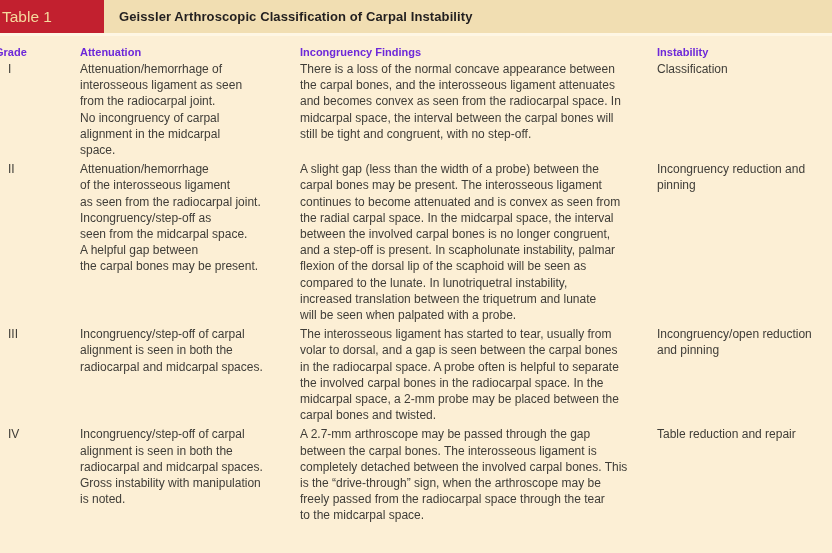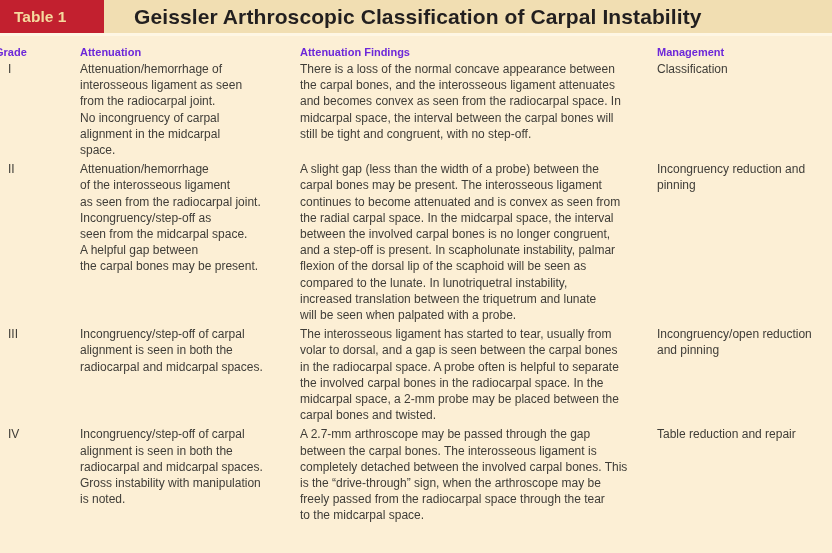--- a/index.html
+++ b/index.html
@@ -14,32 +14,32 @@
     position:relative;
     width:832px;height:33px;
     background:#F1DEB2;
     border-bottom:3px solid #FEF6E4;
     display:flex;align-items:center;
   }
   .table-label{
     width:104px;height:33px;
     background:#C2202F;
     color:#F5DA9E;
-    font-weight:bold;
+    font-weight:normal;
     font-size:15.5px;
     display:flex;align-items:center;
-    padding-left:14px;
+    padding-left:2px;
     box-sizing:border-box;
     flex:0 0 auto;
   }
   .table-title{
     color:#221F1F;
     font-weight:bold;
-    font-size:21px;
-    padding-left:30px;
+    font-size:13px;
+    padding-left:15px;
     letter-spacing:0.1px;
   }
   table.geissler{
     border-collapse:collapse;
     table-layout:fixed;
     width:832px;
     margin-top:8px;
   }
   table.geissler col.c-grade{width:80px;}
   table.geissler col.c-def{width:220px;}
@@ -84,22 +84,22 @@
     <colgroup>
       <col class="c-grade">
         <col class="c-def">
         <col class="c-find">
         <col class="c-mgmt">
     </colgroup>
     <thead>
       <tr>
         <th class="h-grade">Grade</th>
         <th>Attenuation</th>
-        <th>Attenuation Findings</th>
-        <th>Management</th>
+        <th>Incongruency Findings</th>
+        <th>Instability</th>
       </tr>
     </thead>
     <tbody>
       <tr>
         <td class="grade-cell">I</td>
         <td>Attenuation/hemorrhage of
 interosseous ligament as seen
 from the radiocarpal joint.
 No incongruency of carpal
 alignment in the midcarpal

